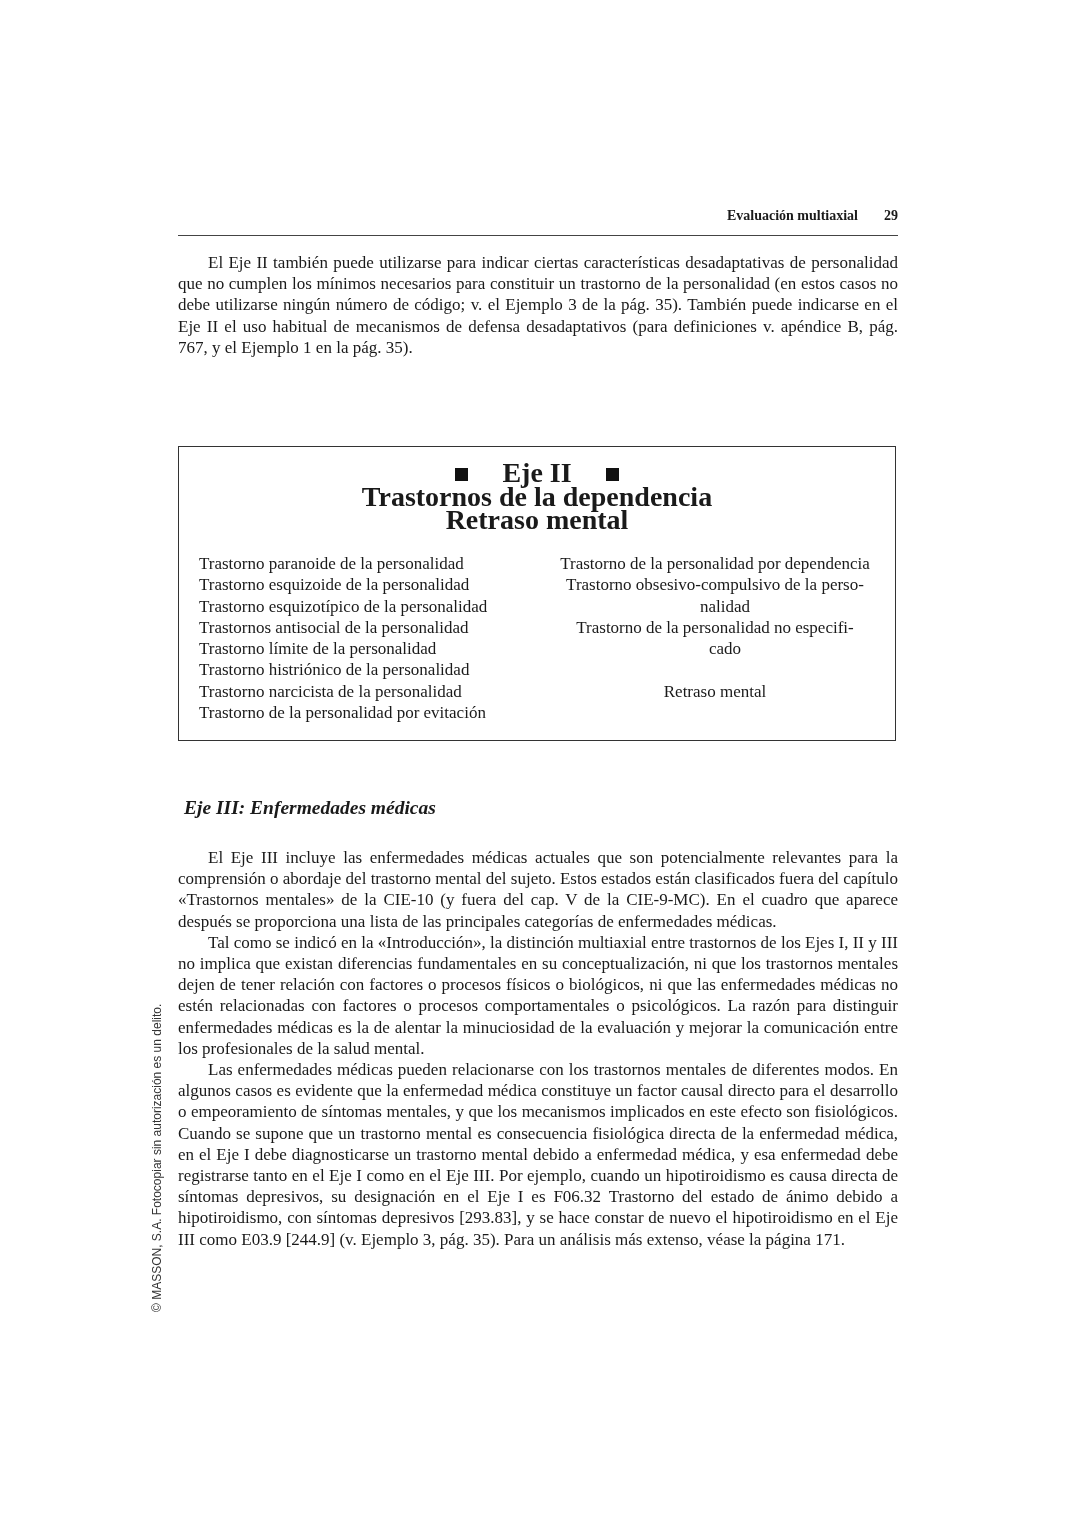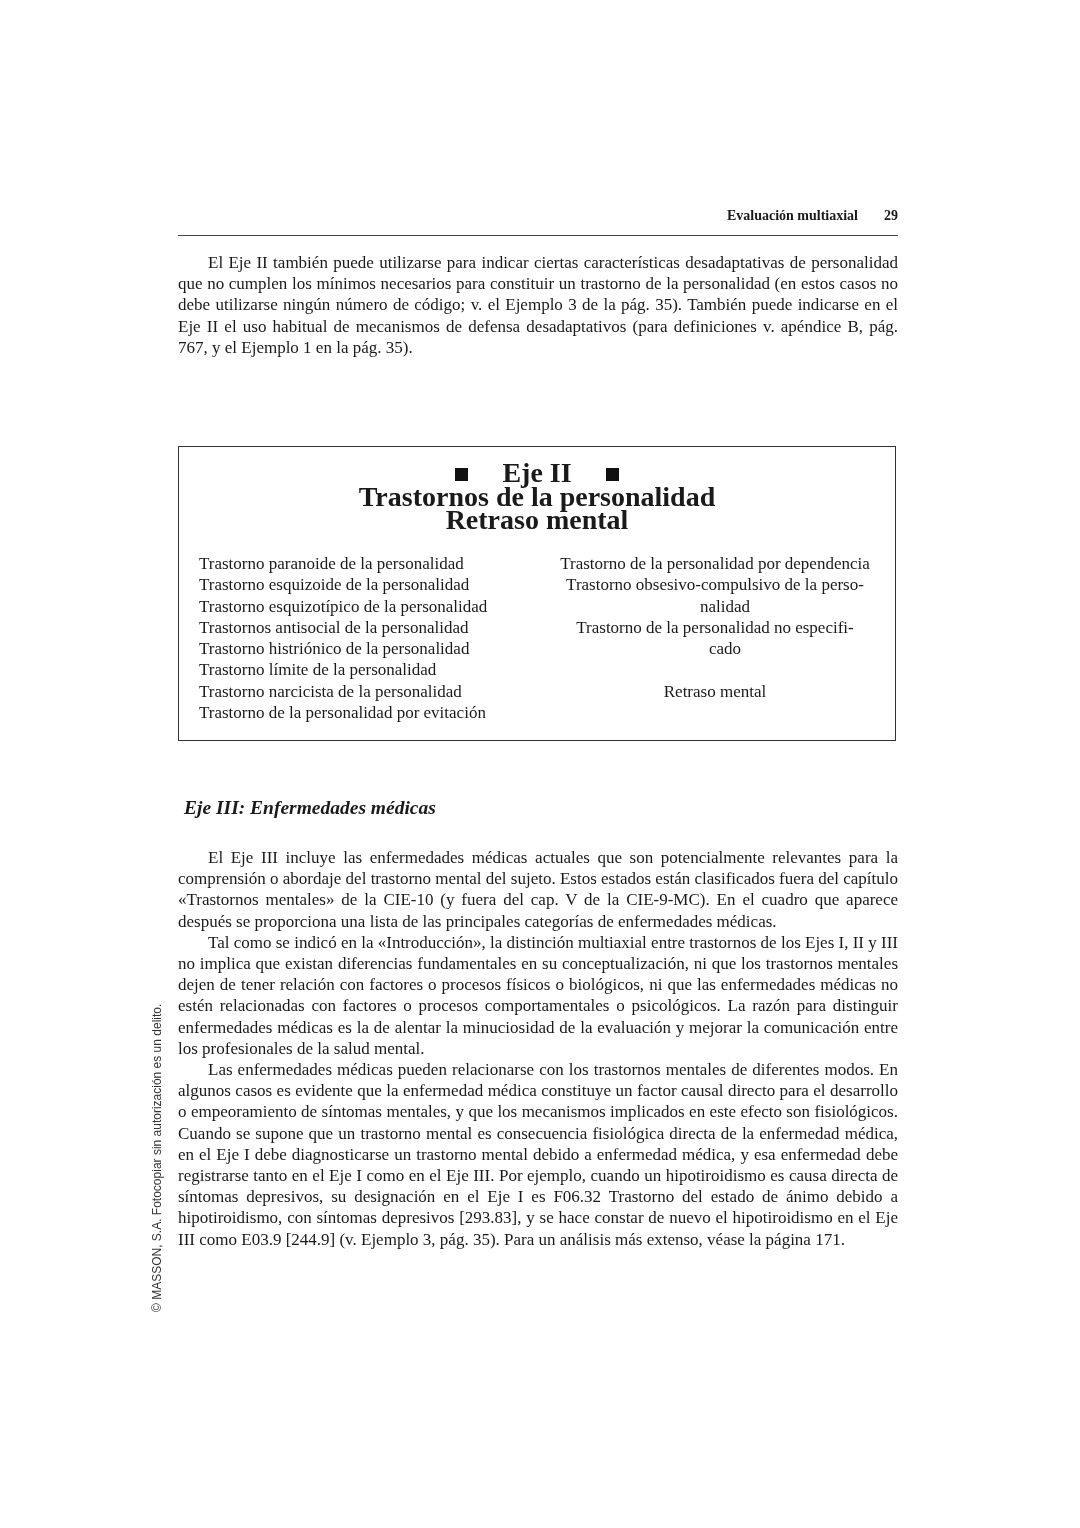--- a/index.html
+++ b/index.html
@@ -39,31 +39,31 @@
   </div>
   <div class="head-rule"></div>
 
   <div class="block1 text">
     <p class="p indent">El Eje II también puede utilizarse para indicar ciertas características desadaptativas de personalidad que no cumplen los mínimos necesarios para constituir un trastorno de la personalidad (en estos casos no debe utilizarse ningún número de código; v. el Ejemplo 3 de la pág. 35). También puede indicarse en el Eje II el uso habitual de mecanismos de defensa desadaptativos (para definiciones v. apéndice B, pág. 767, y el Ejemplo 1 en la pág. 35).</p>
   </div>
 
   <div class="box">
     <div class="box-title">
       <div><span class="sq l"></span><span>Eje II</span><span class="sq r"></span></div>
-      <div>Trastornos de la personalidad</div>
+      <div>Trastornos de la dependencia</div>
       <div>Retraso mental</div>
     </div>
     <div class="cols">
       <div class="col-l">
         <div class="item">Trastorno paranoide de la personalidad</div>
         <div class="item">Trastorno esquizoide de la personalidad</div>
         <div class="item">Trastorno esquizotípico de la personalidad</div>
         <div class="item">Trastornos antisocial de la personalidad</div>
+        <div class="item">Trastorno límite de la personalidad</div>
         <div class="item">Trastorno histriónico de la personalidad</div>
-        <div class="item">Trastorno límite de la personalidad</div>
         <div class="item">Trastorno narcicista de la personalidad</div>
         <div class="item">Trastorno de la personalidad por evitación</div>
       </div>
       <div class="col-r">
         <div class="item">
             <div>Trastorno de la personalidad por dependencia</div>
           </div>
         <div class="item">
             <div>Trastorno obsesivo-compulsivo de la perso-</div>
             <div class="cont">nalidad</div>

